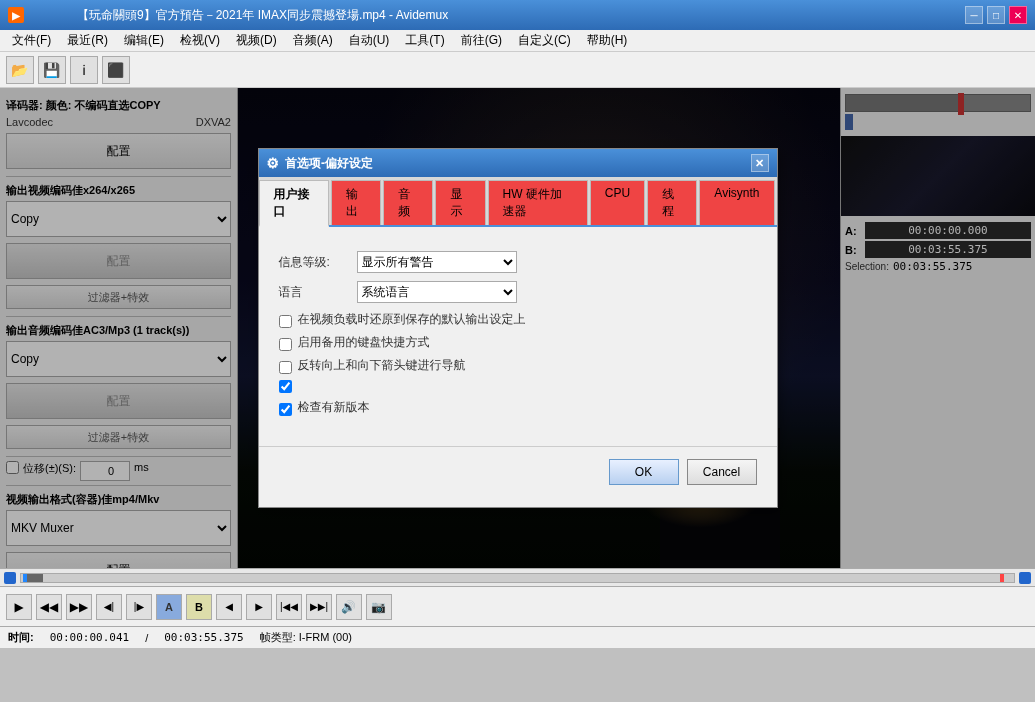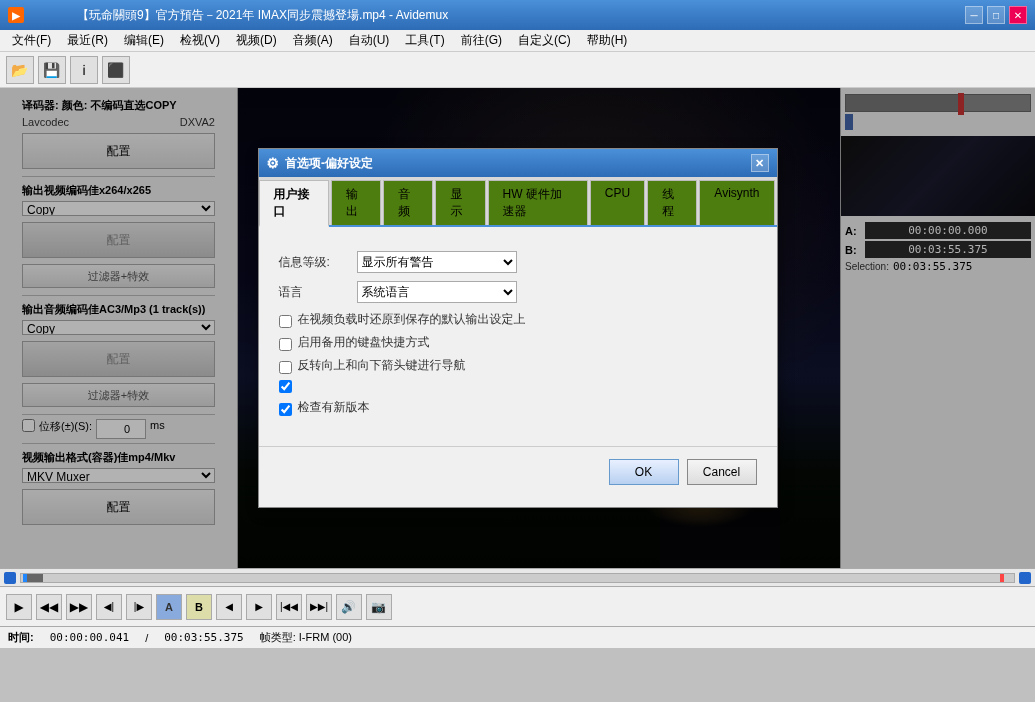--- a/index.html
+++ b/index.html
@@ -78,21 +78,21 @@
       cursor: pointer;
       display: flex; align-items: center; justify-content: center;
       font-size: 14px;
     }
 
     
     .left-panel {
       width: 238px;
       background: #f0f0f0;
       border-right: 1px solid #aaa;
-      padding: 4px 22px;
+      padding: 4px 6px;
       overflow-y: auto;
       flex-shrink: 0;
     }
     .section-title {
       font-size: 11px;
       font-weight: bold;
       color: #000;
       margin: 6px 0 3px 0;
       white-space: nowrap;
       overflow: hidden;
@@ -124,21 +124,21 @@
       color: #555;
     }
     .dropdown-row {
       display: flex;
       align-items: center;
       gap: 4px;
       margin: 3px 0;
     }
     .dropdown-select {
       flex: 1;
-      height: 15px;
+      height: 36px;
       font-size: 12px;
       border: 1px solid #aaa;
       background: white;
     }
     .separator { border: none; border-top: 1px solid #bbb; margin: 4px 0; }
     .offset-row {
       display: flex;
       align-items: flex-start;
       gap: 4px;
       margin: 4px 0;
@@ -341,21 +341,21 @@
       display: flex;
       background: #d8d8d8;
       border-bottom: 2px solid #4a90d9;
     }
     .dialog-tab {
       padding: 5px 14px;
       font-size: 12px;
       cursor: pointer;
       border: 1px solid #bbb;
       border-bottom: none;
-      background: #4d7c0f;
+      background: #ef4444;
       margin-right: 2px;
       margin-top: 3px;
     }
     .dialog-tab.active {
       background: #f0f0f0;
       border-bottom: 2px solid #f0f0f0;
       margin-bottom: -2px;
       color: #000;
       font-weight: bold;
     }

